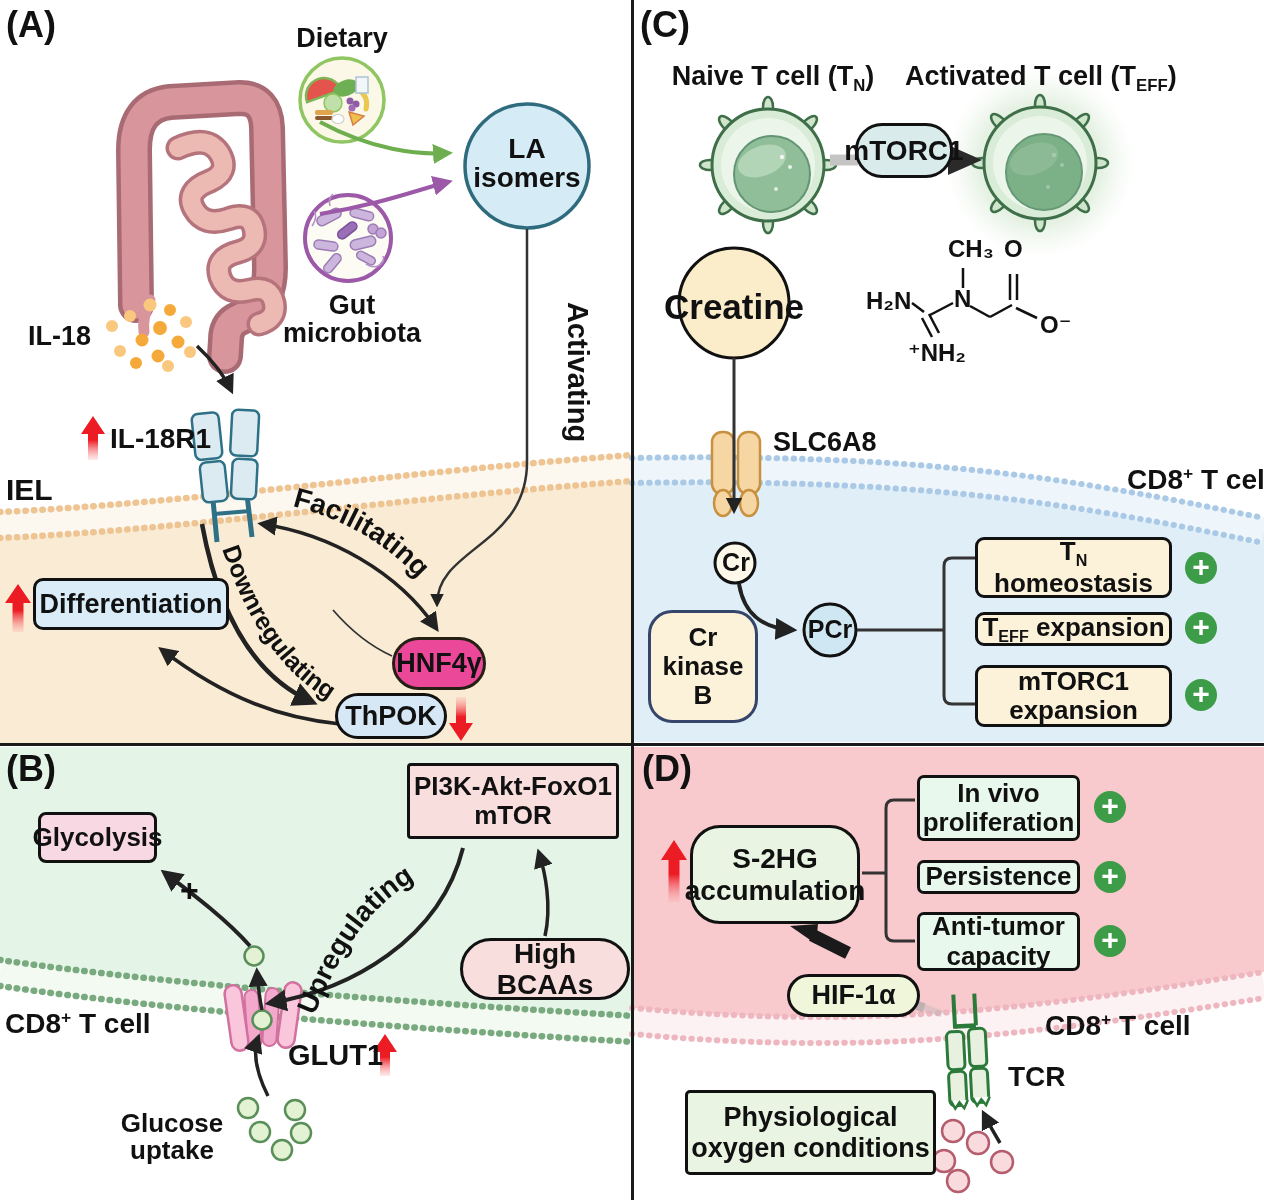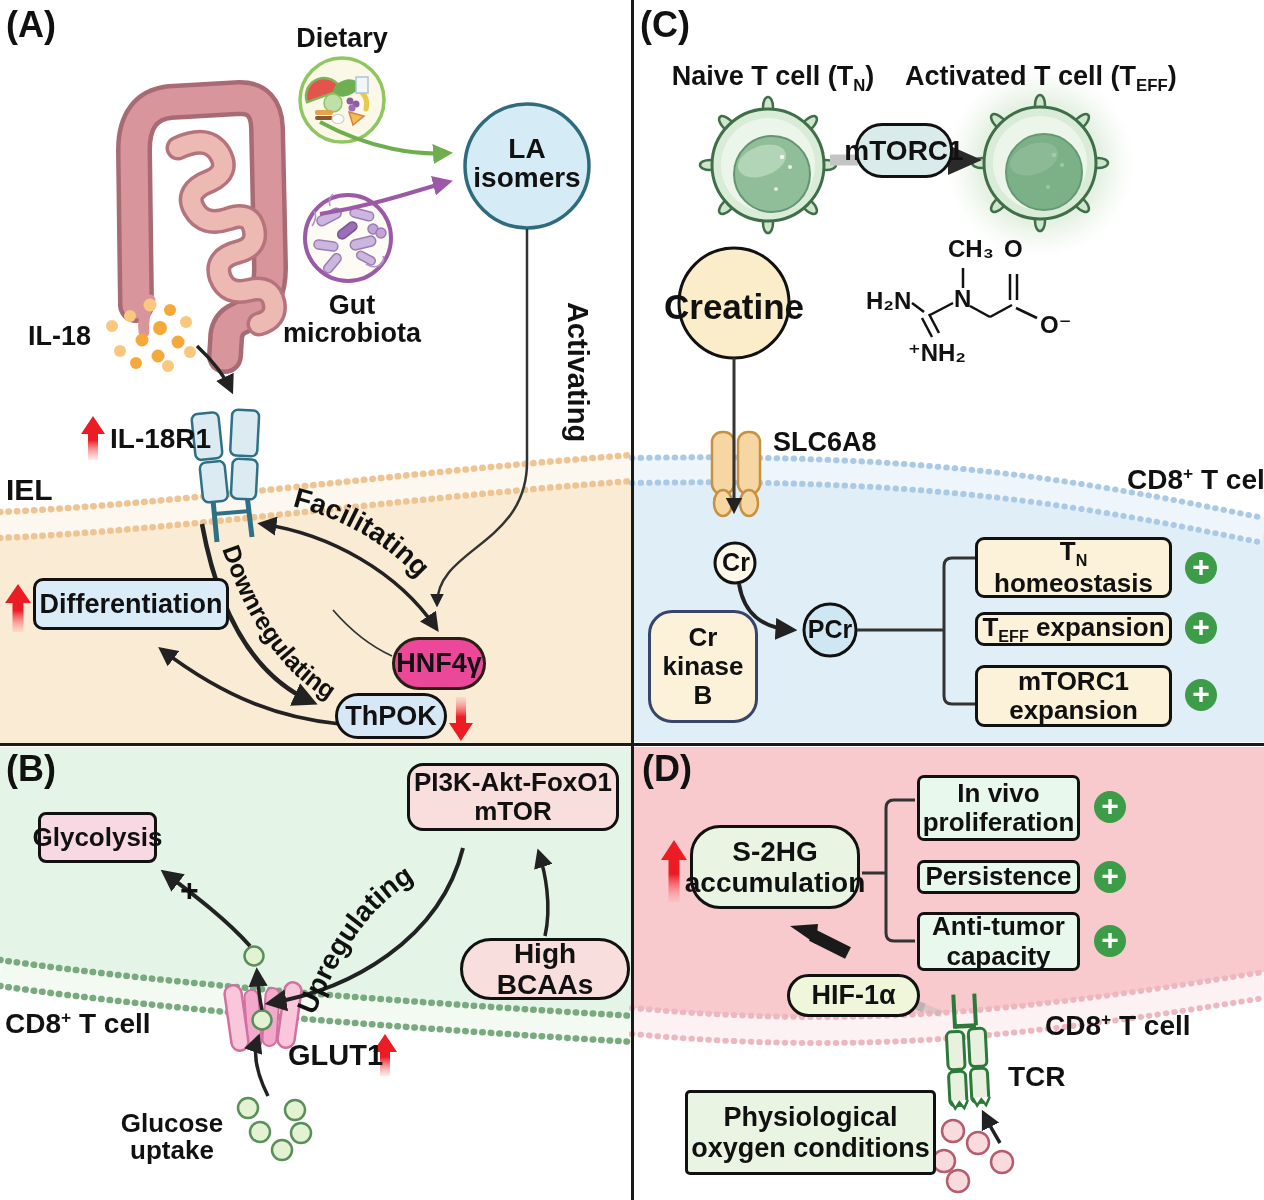--- a/index.html
+++ b/index.html
@@ -312,21 +312,21 @@
   <span>HNF4γ</span>
 </div>
 <div class="box" style="left:335px;top:693px;width:112px;height:46px;border-radius:23px;background:#d6e8f6;font-size:27px;">
   <span>ThPOK</span>
 </div>
 
 <div class="lbl" style="left:6px;top:750px;font-size:36px;">(B)</div>
 <div class="box" style="left:38px;top:812px;width:119px;height:51px;border-radius:8px;background:#f8d9e3;font-size:26px;">
   <span>Glycolysis</span>
 </div>
-<div class="box" style="left:407px;top:763px;width:212px;height:68px;border-radius:16px;background:#f8dedd;font-size:26px;">
+<div class="box" style="left:407px;top:763px;width:212px;height:76px;border-radius:4px;background:#f8dedd;font-size:26px;">
   <div>PI3K-Akt-FoxO1</div>
   <div>mTOR</div>
 </div>
 <div class="box" style="left:460px;top:938px;width:170px;height:62px;border-radius:31px;background:#f8dedd;font-size:28px;">
   <span>High BCAAs</span>
 </div>
 <div class="lbl" style="left:180px;top:874px;font-size:32px;">+</div>
 <div class="lbl" style="left:288px;top:1040px;font-size:29px;">GLUT1</div>
 <div class="lbl" style="left:5px;top:1008px;font-size:28px;">
   <span>CD8</span><sup>+</sup><span> T cell</span>
@@ -378,21 +378,21 @@
       <span>+</span>
     </div>
 <div class="plus" style="left:1185px;top:612px;">
       <span>+</span>
     </div>
 <div class="plus" style="left:1185px;top:679px;">
       <span>+</span>
     </div>
 
 <div class="lbl" style="left:642px;top:750px;font-size:36px;">(D)</div>
-<div class="box" style="left:690px;top:825px;width:170px;height:84px;border-radius:30px;background:#e9f5e2;font-size:28px;">
+<div class="box" style="left:690px;top:825px;width:170px;height:99px;border-radius:30px;background:#e9f5e2;font-size:28px;">
   <div>S-2HG</div>
   <div>accumulation</div>
 </div>
 <div class="box" style="left:787px;top:948px;width:133px;height:43px;border-radius:22px;background:#f0f6da;border-width:3px;font-size:27px;margin-top:26px;">
   <span>HIF-1α</span>
 </div>
 <div class="box" style="left:917px;top:775px;width:163px;height:66px;border-radius:7px;background:#e9f8ed;border-width:3px;font-size:26px;">
   <div>In vivo</div>
   <div>proliferation</div>
 </div>

